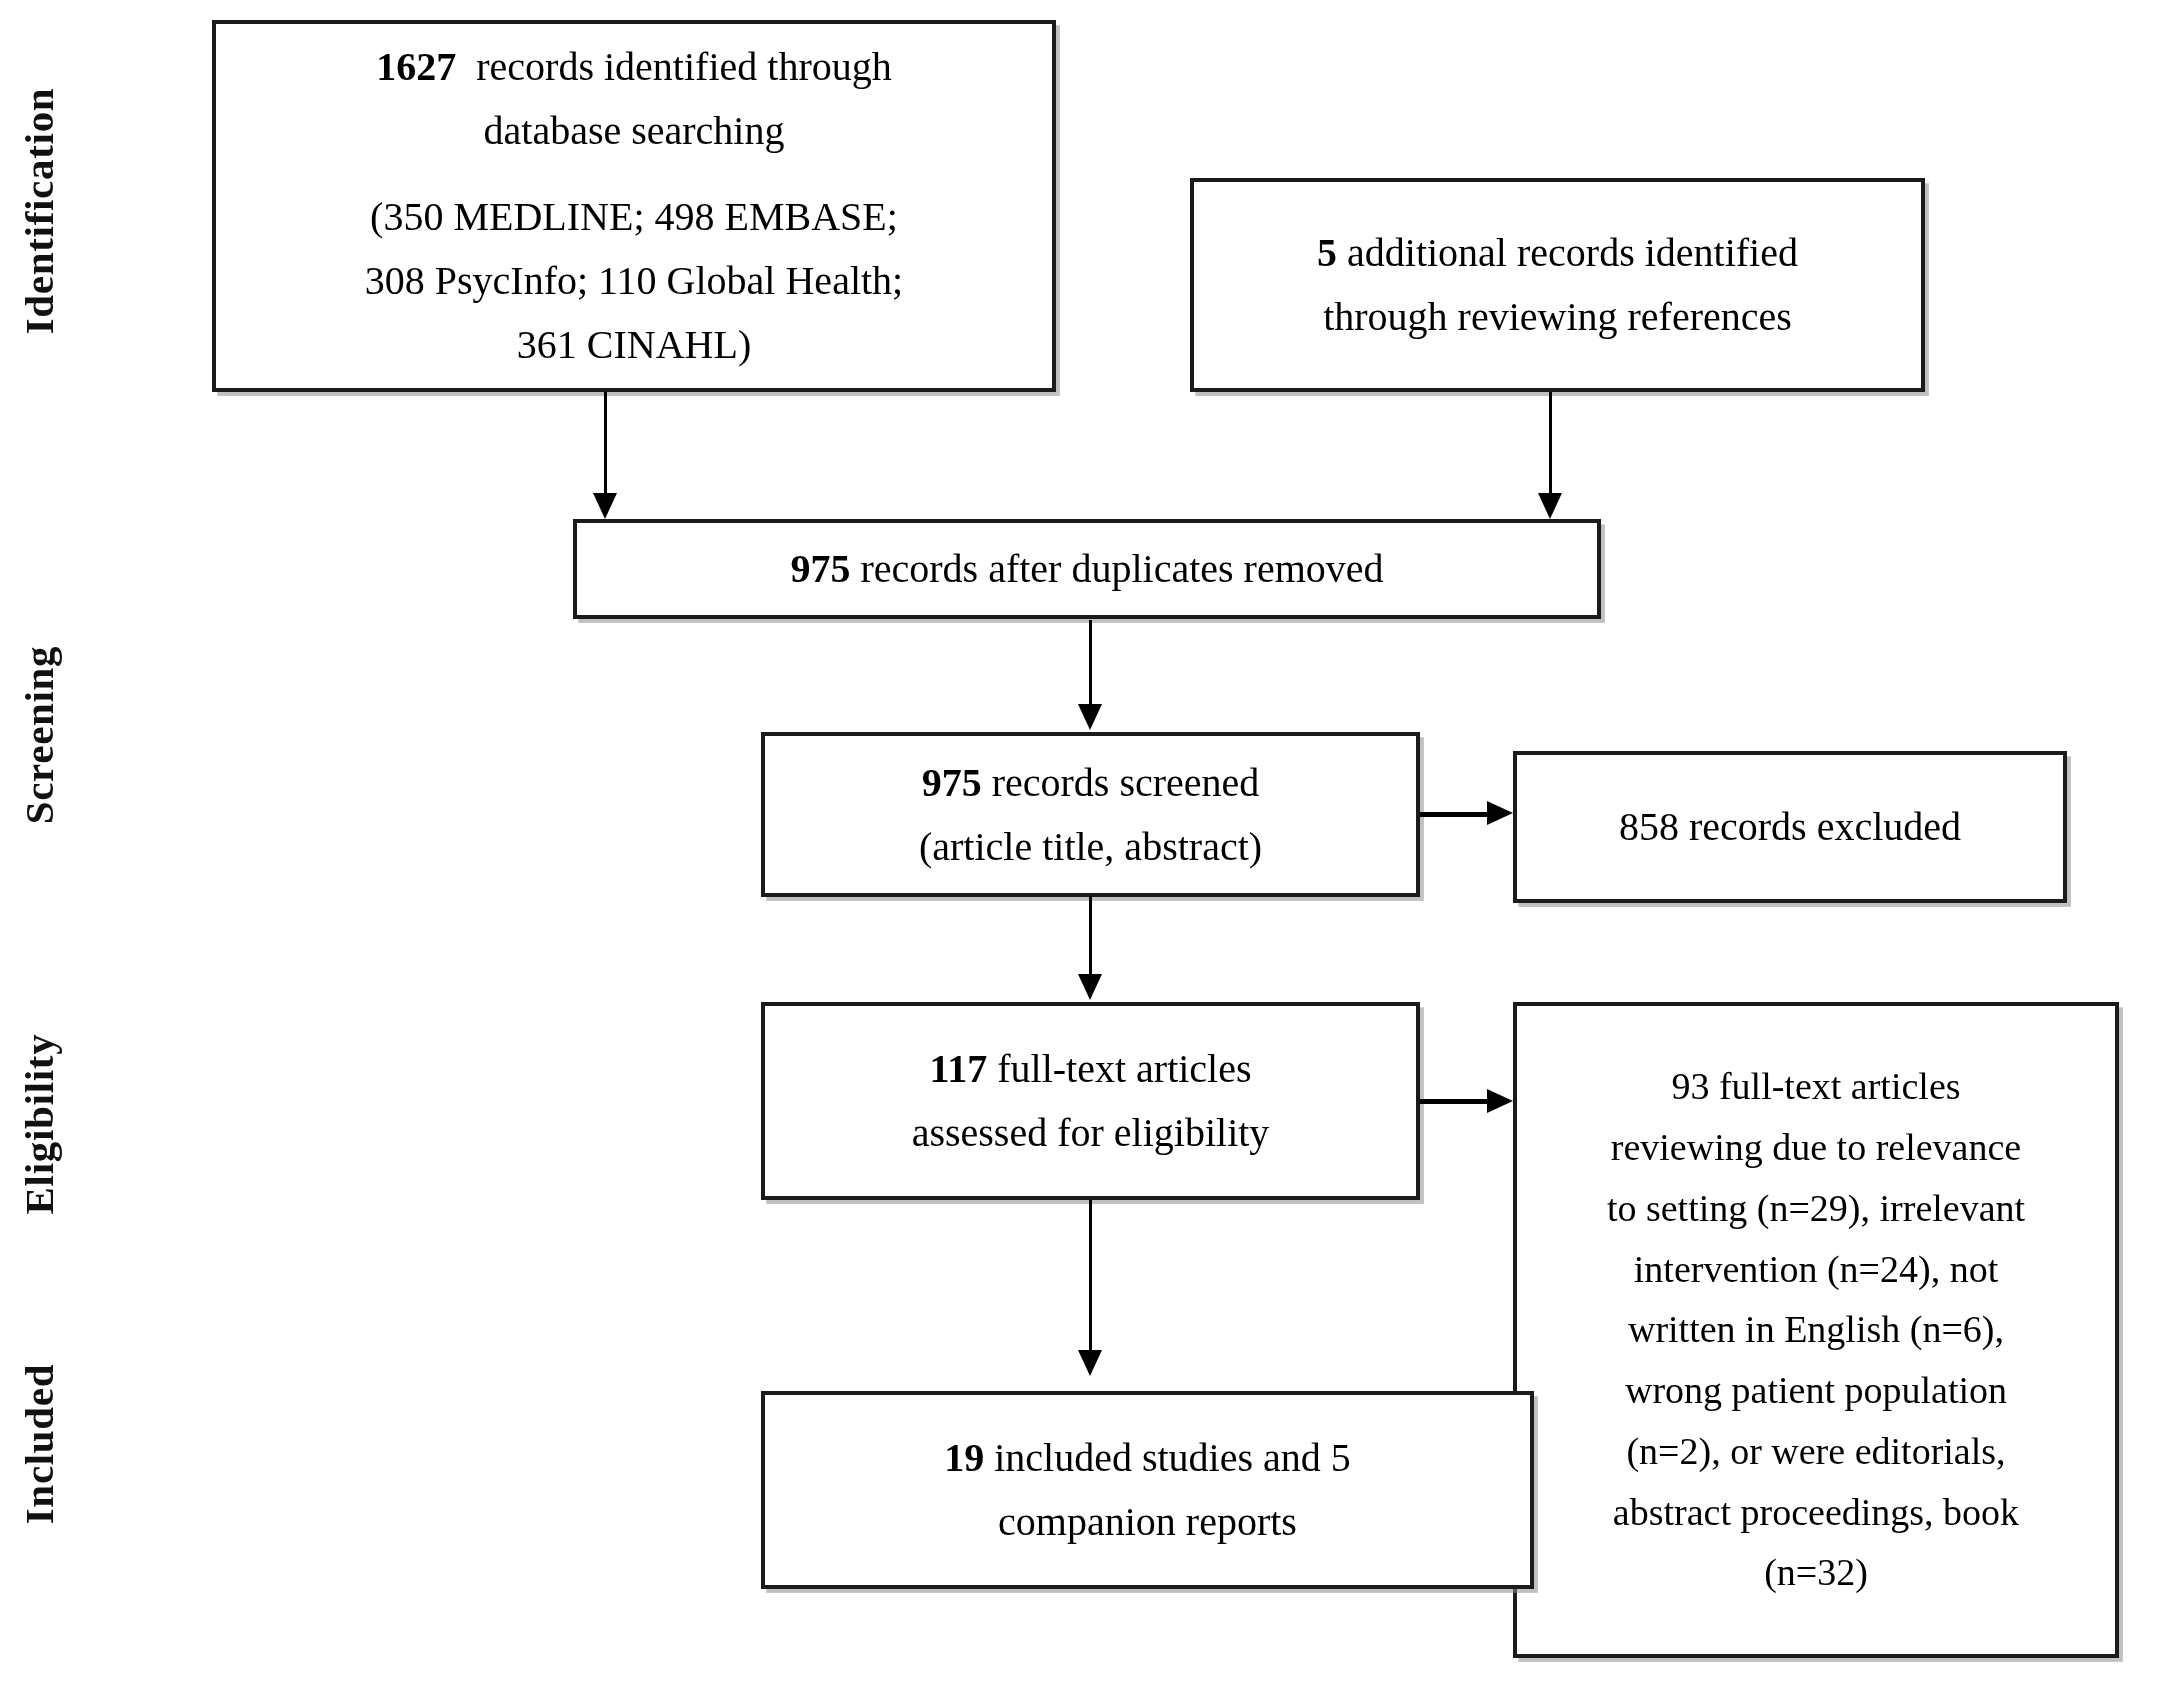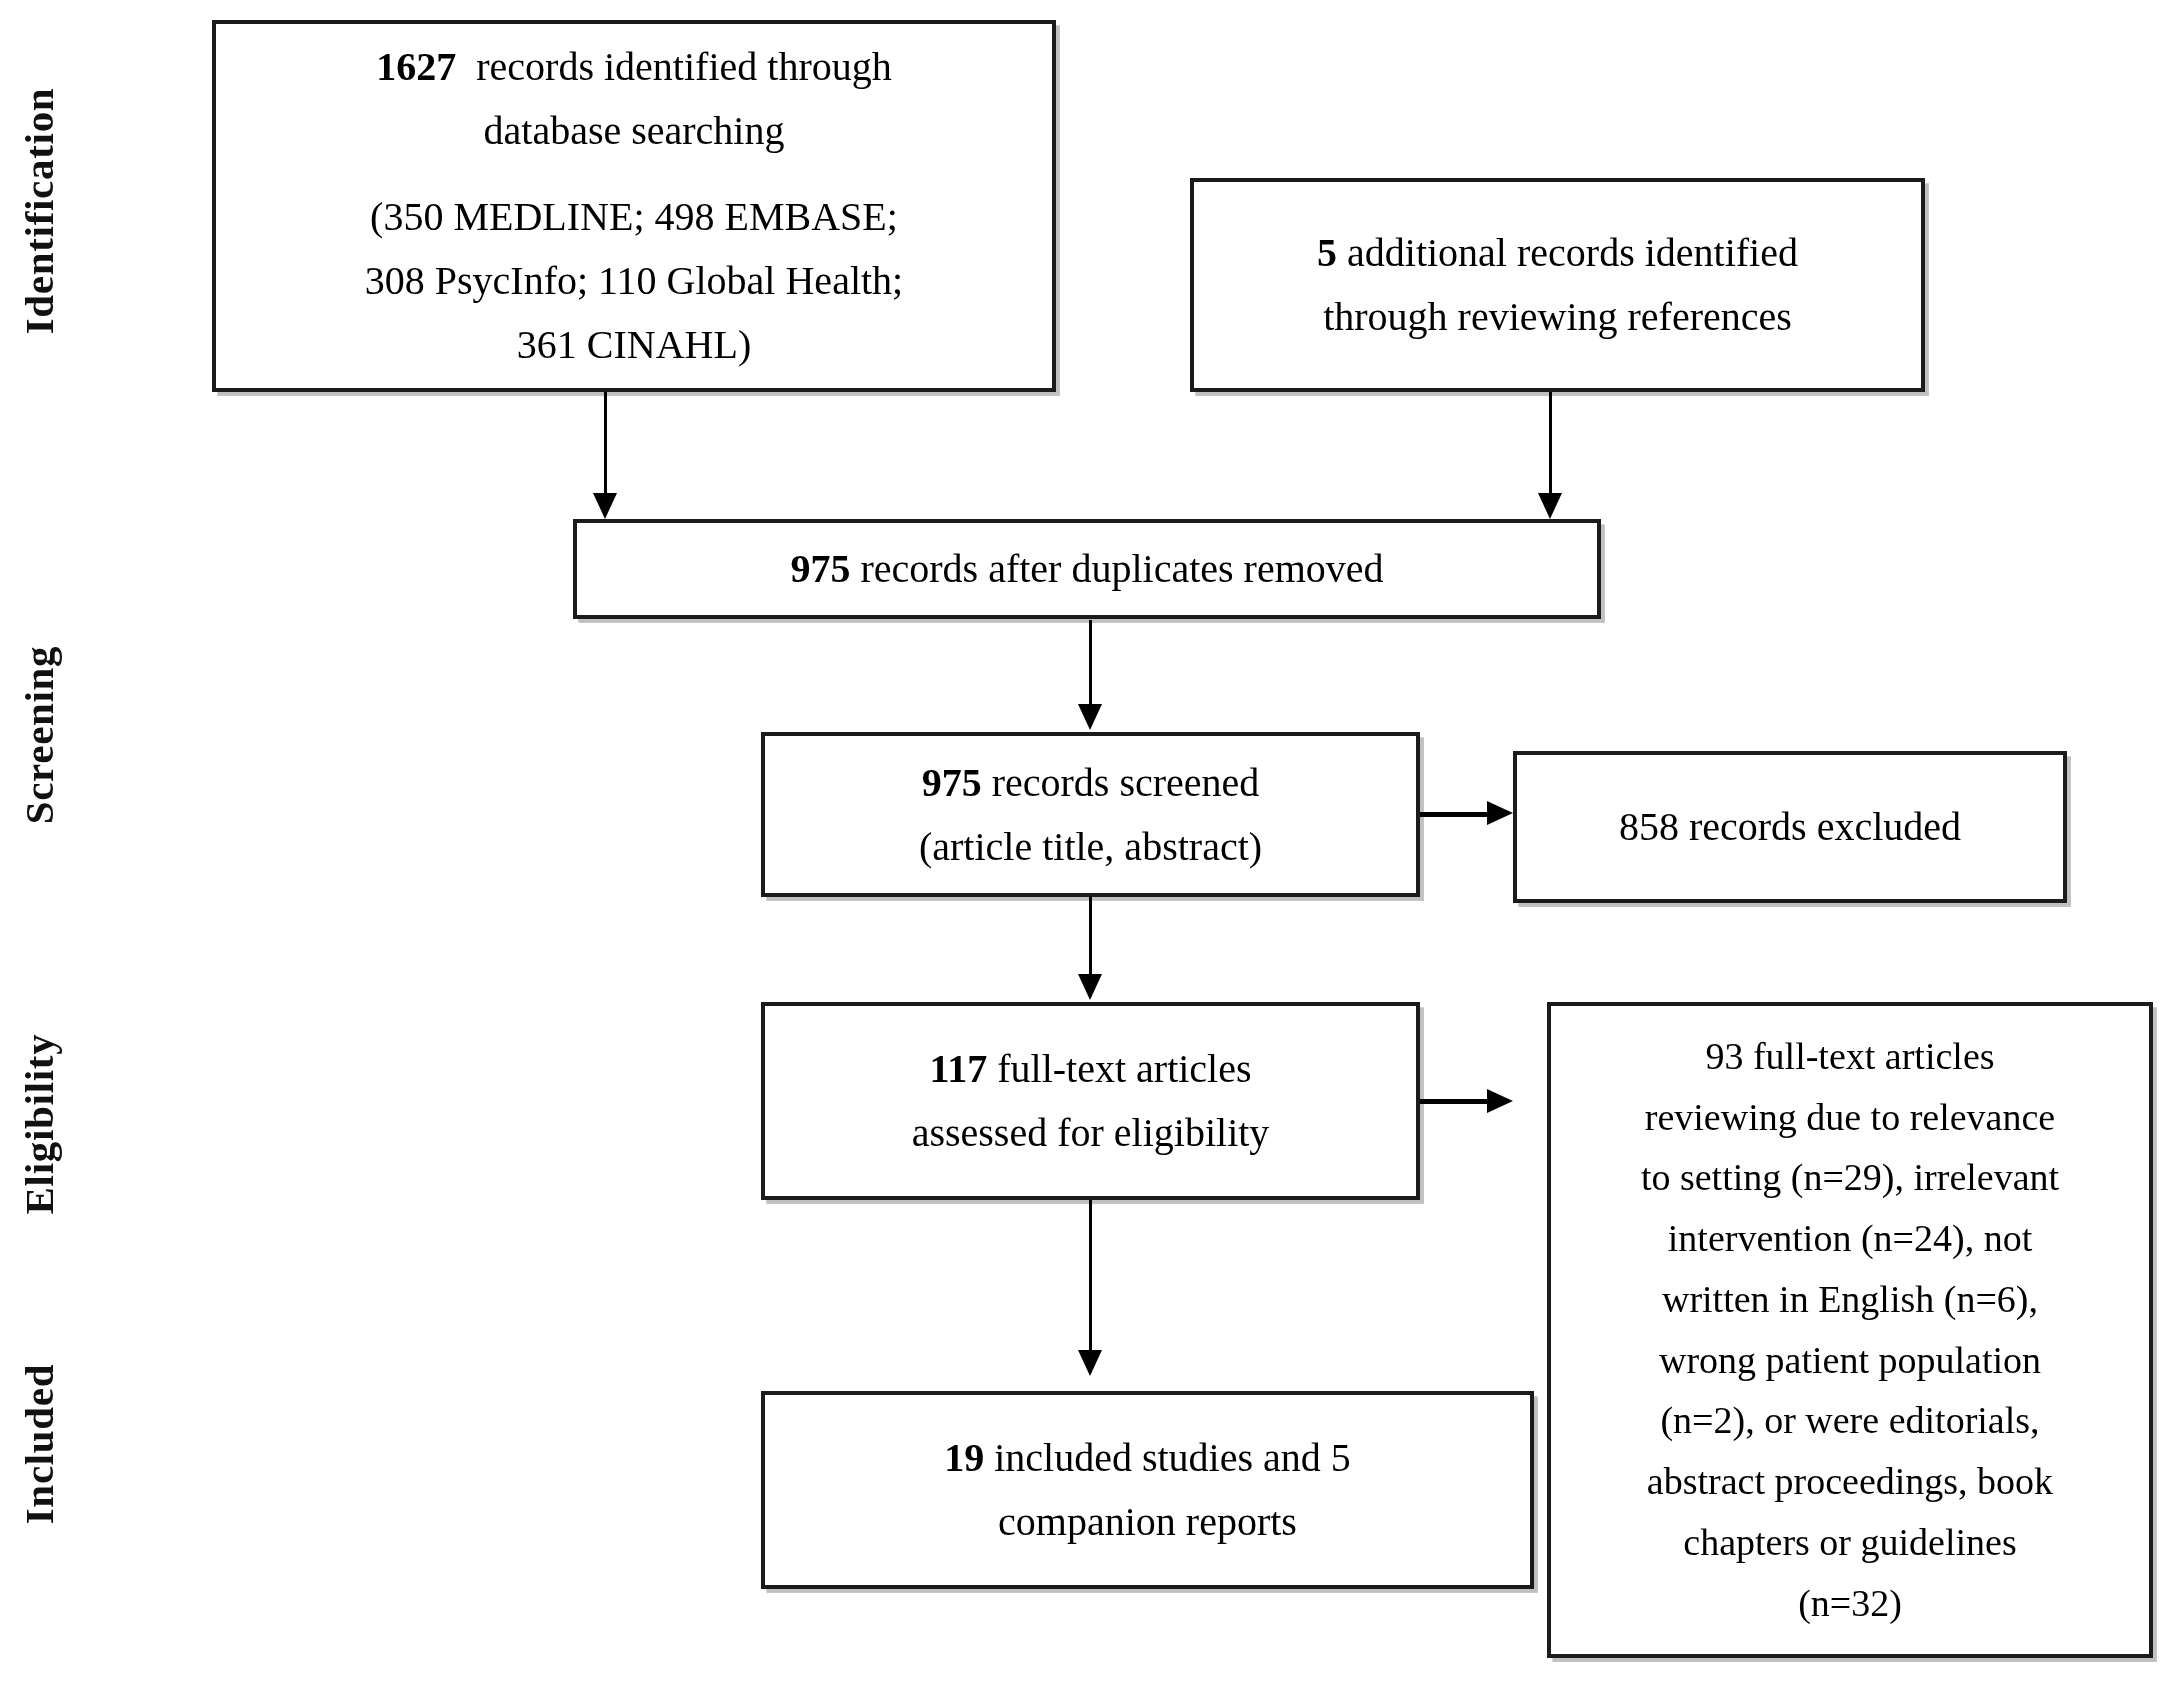--- a/index.html
+++ b/index.html
@@ -145,30 +145,29 @@
     </p>
   </div>
 
   <div class="box" style="left:761px; top:1002px; width:659px; height:198px;">
     <p>
       <b>117</b>&nbsp;<span>full-text articles</span>
     </p>
     <p>assessed for eligibility</p>
   </div>
 
-  <div class="box" style="left:1513px; top:1002px; width:606px; height:656px; font-size:38px;margin-left:34px;">
+  <div class="box" style="left:1513px; top:1002px; width:606px; height:656px; font-size:38px;">
     <p>93 full-text articles</p>
     <p>reviewing due to relevance</p>
     <p>to setting (n=29), irrelevant</p>
     <p>intervention (n=24), not</p>
     <p>written in English (n=6),</p>
     <p>wrong patient population</p>
     <p>(n=2), or were editorials,</p>
     <p>abstract proceedings, book</p>
-    <p>chapters or guidelines</p>
     <p>(n=32)</p>
   </div>
 
   <div class="box" style="left:761px; top:1391px; width:773px; height:198px;">
     <p>
       <b>19</b>&nbsp;<span>included studies and 5</span>
     </p>
     <p>companion reports</p>
   </div>
 

